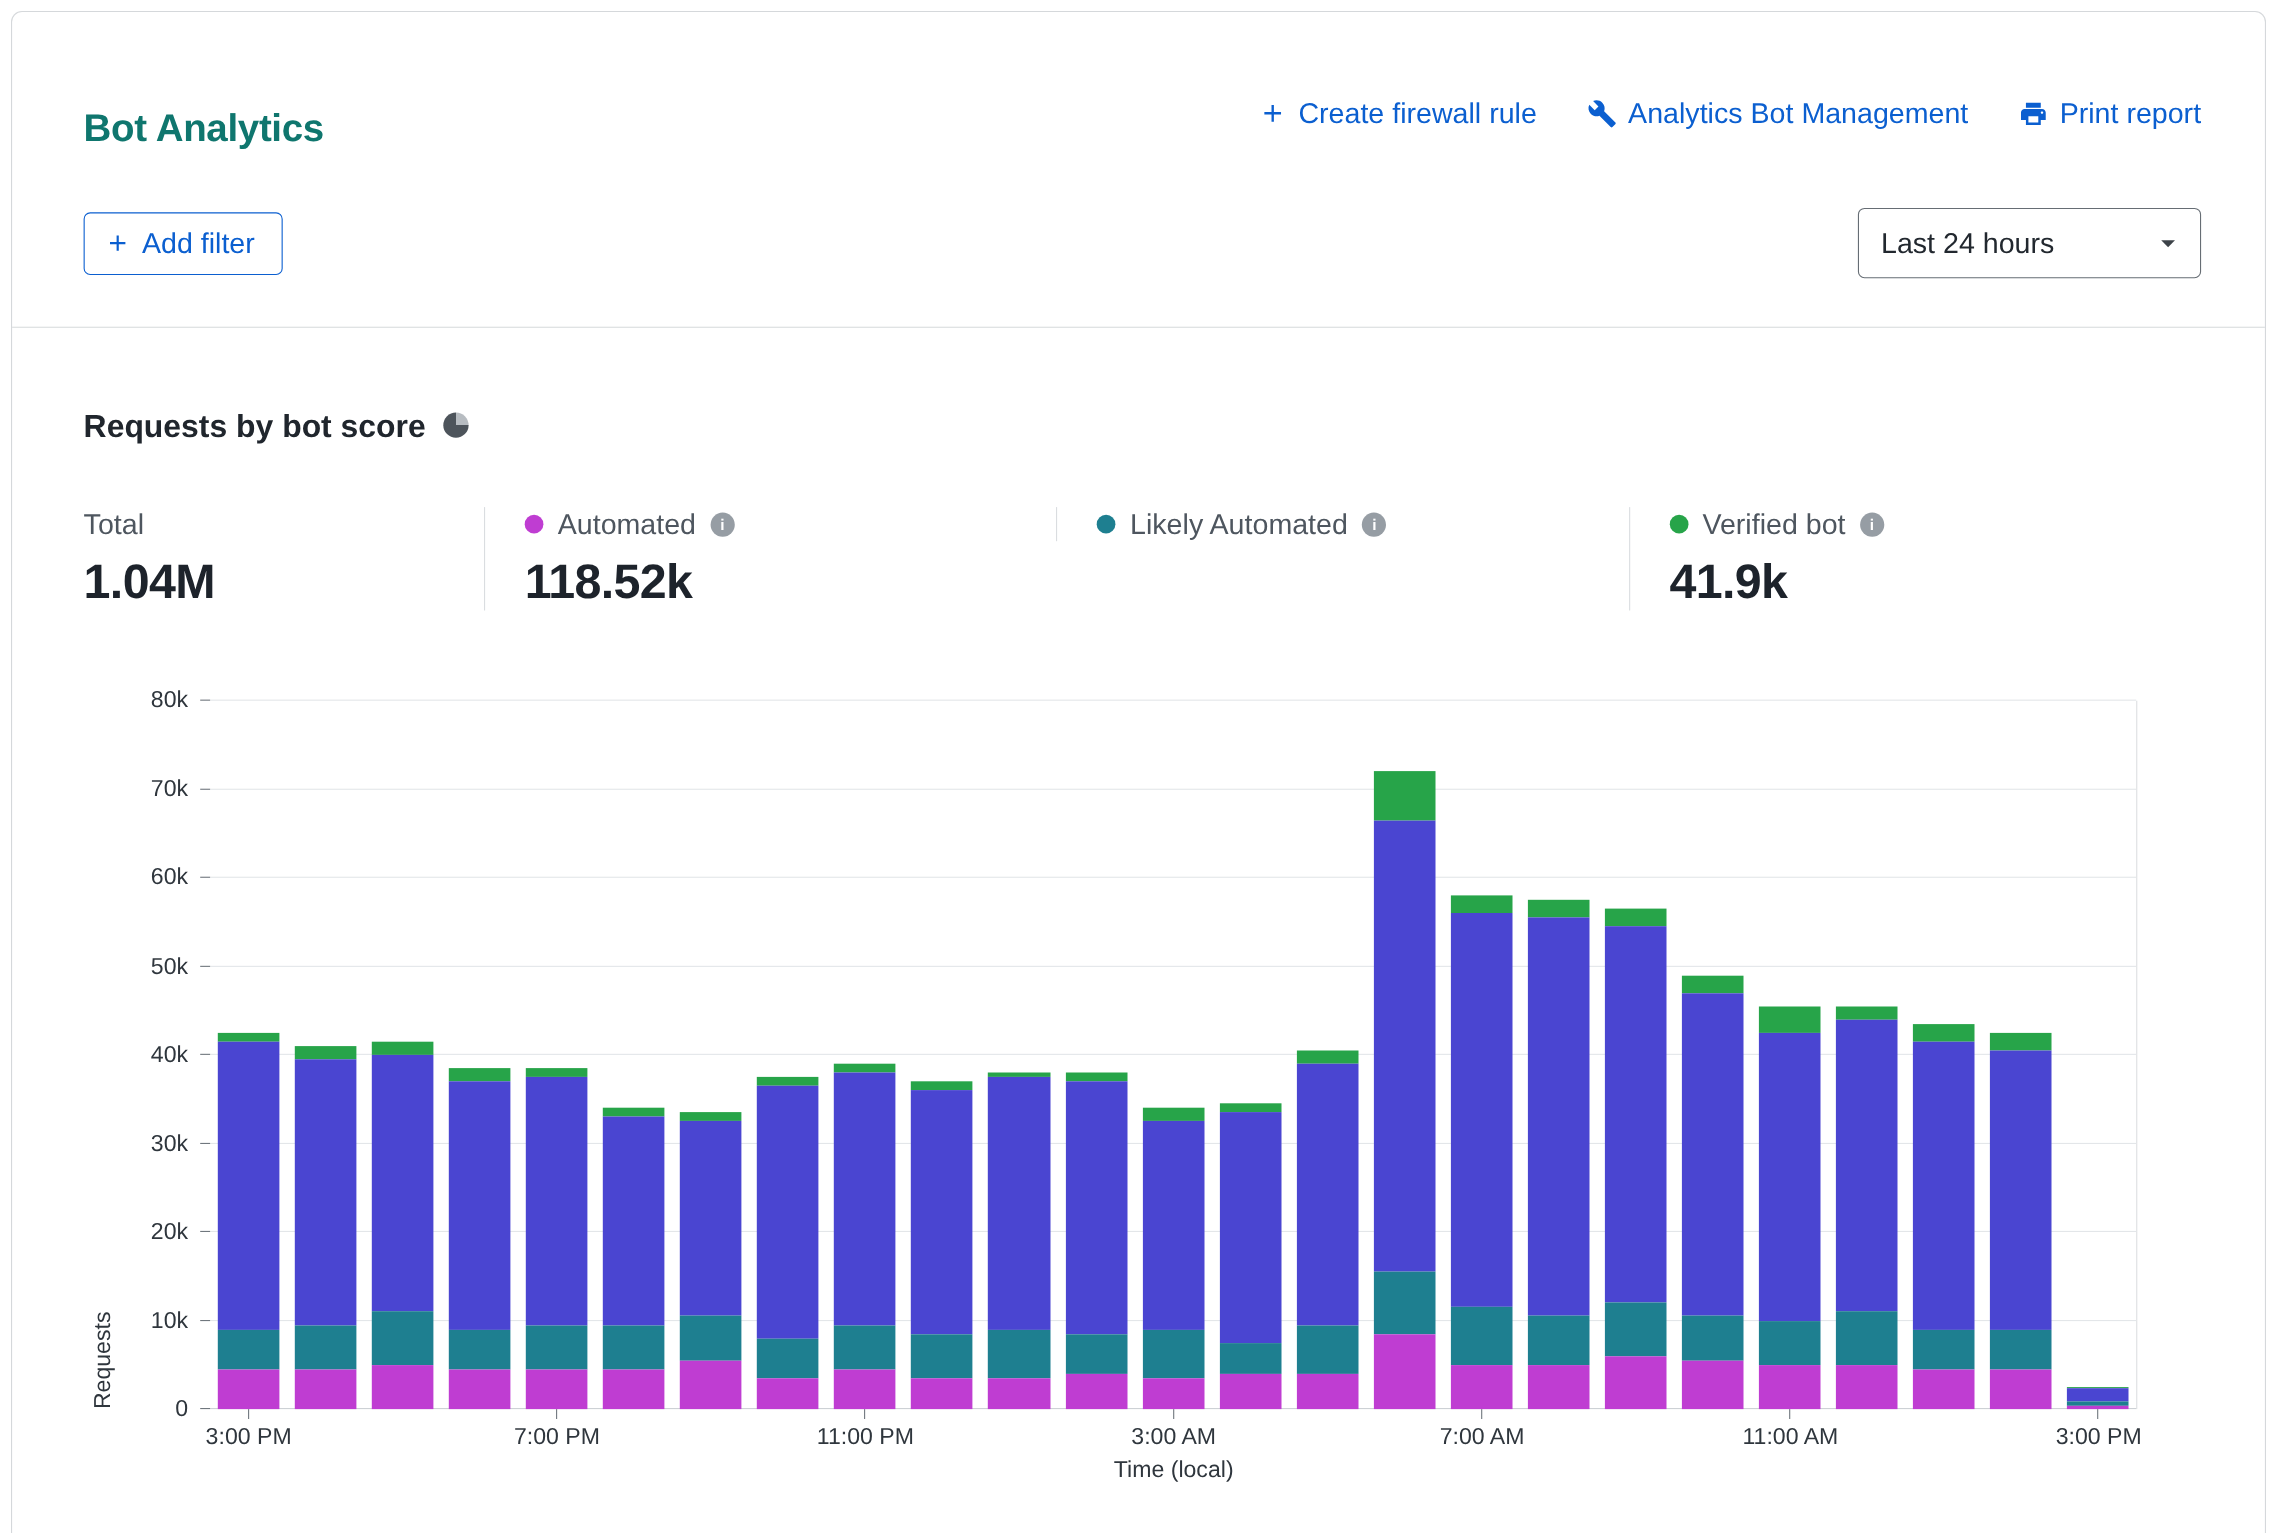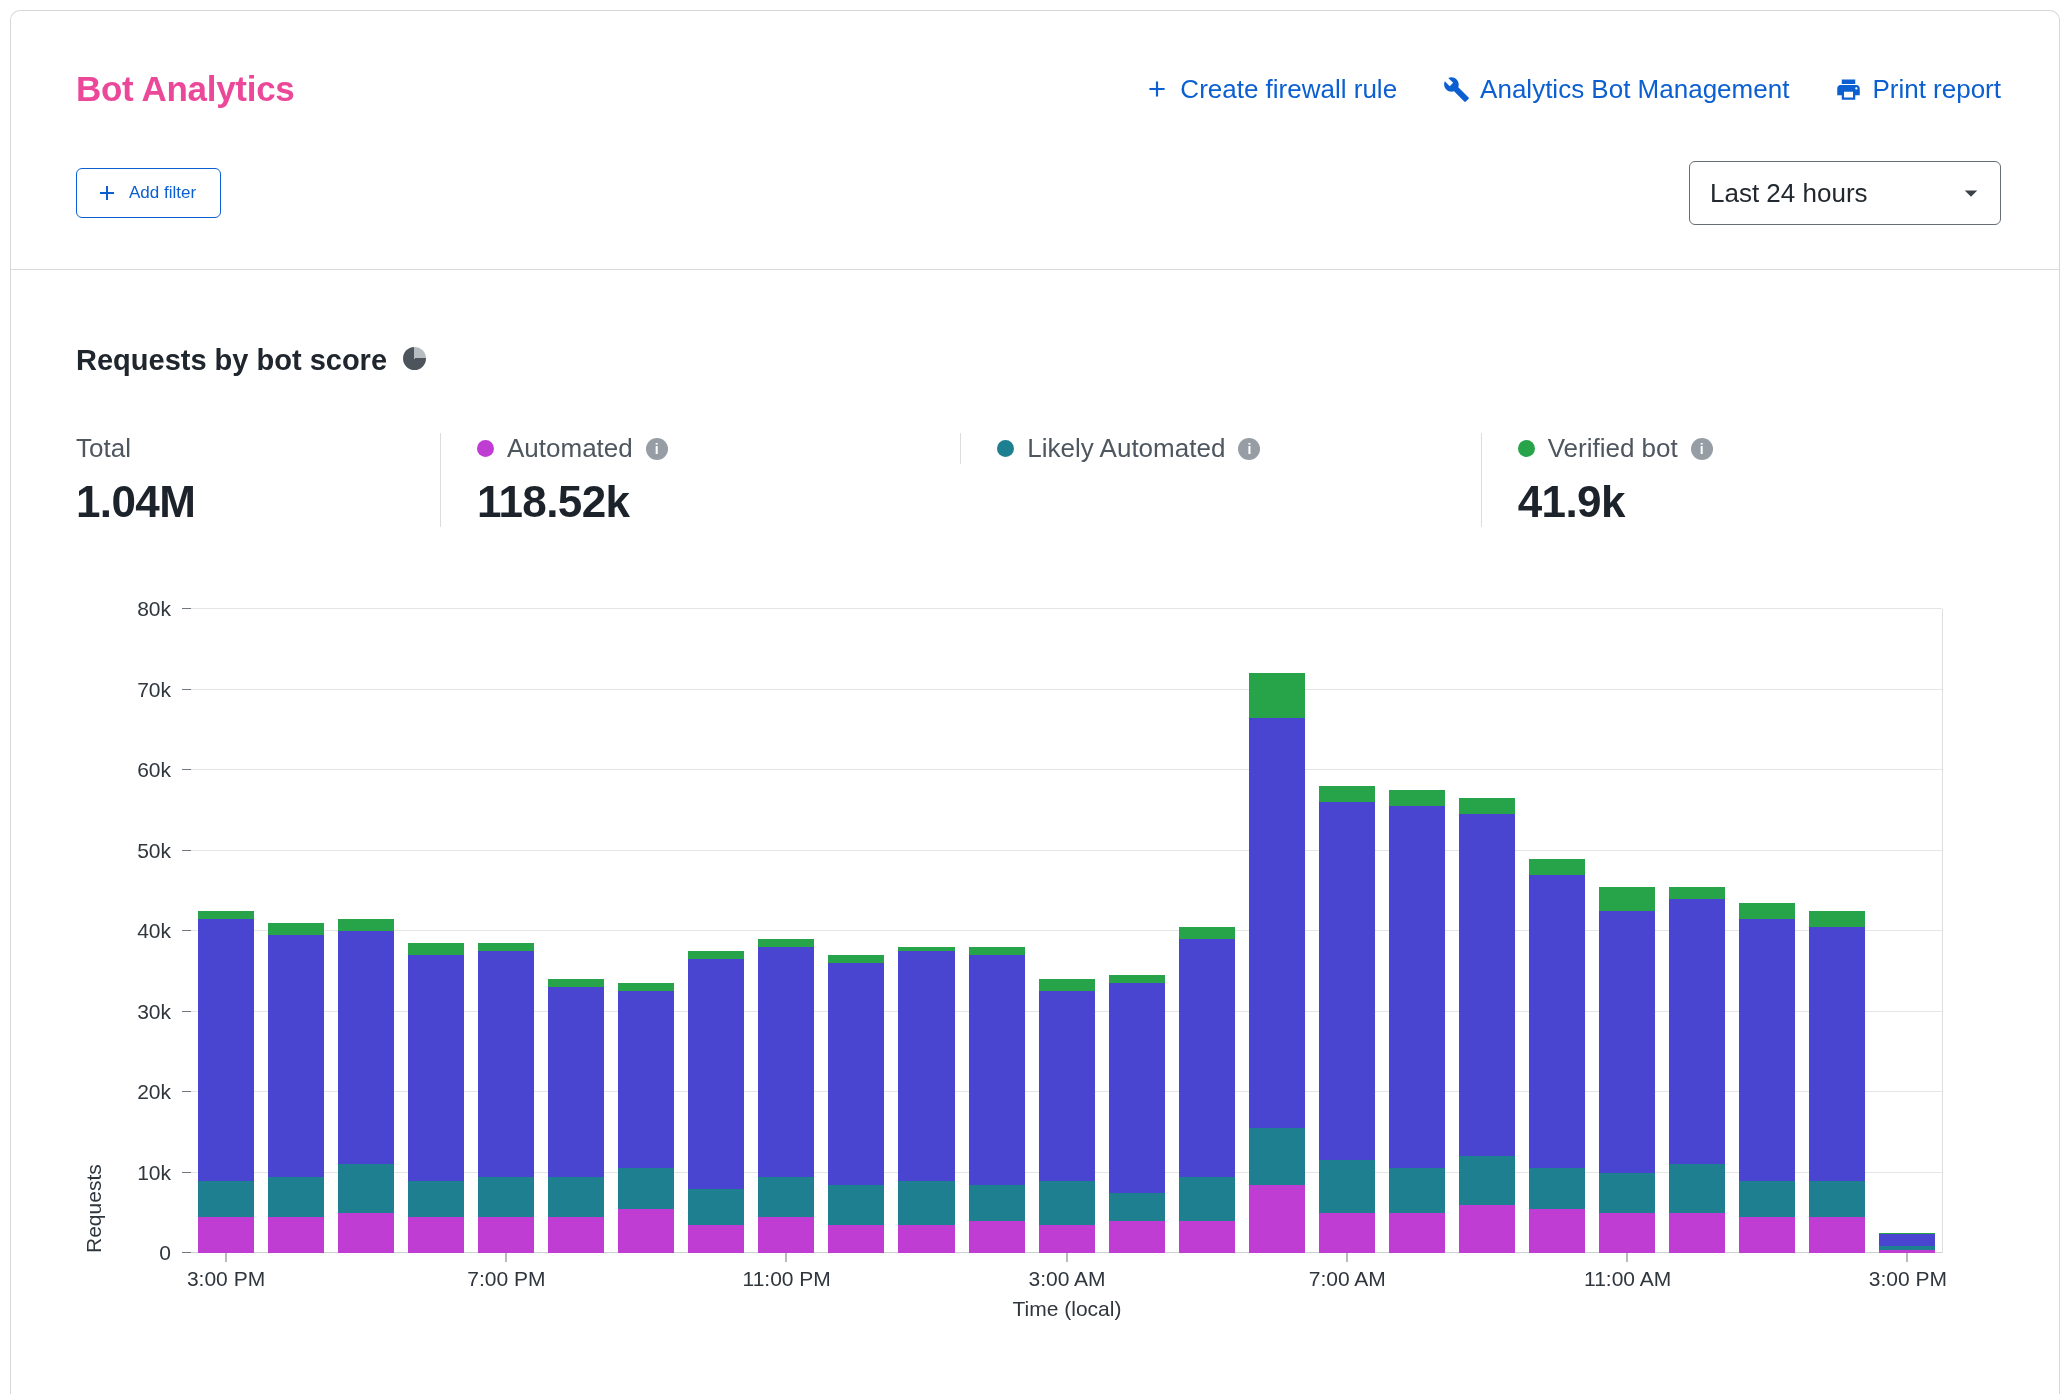--- a/index.html
+++ b/index.html
@@ -11,30 +11,30 @@
     border:1px solid #d5d8db;
     border-bottom:none;
     border-radius:10px 10px 0 0;
     min-height:1384px;
     background:#fff;
   }
 
   
   .card-header { padding:58px 58px 44px 65px; border-bottom:1px solid #d9dcde; }
   .header-row { display:flex; justify-content:space-between; align-items:center; }
-  .page-title { font-size:35px; font-weight:700; color:#ec4899; letter-spacing:-0.3px; }
+  .page-title { font-size:35px; font-weight:700; color:#0f766e; letter-spacing:-0.3px;margin-top:28px; }
   .header-actions { display:flex; align-items:center; gap:46px; }
   .action-link { display:flex; align-items:center; gap:10px; color:var(--link,#0b5fd0);
                  font-size:26px; cursor:pointer; text-decoration:none; }
   .action-link svg { flex:none; }
 
   .filter-row { margin-top:52px; display:flex; justify-content:space-between; align-items:center; }
   .add-filter-btn { display:inline-flex; align-items:center; gap:10px; color:var(--link,#0b5fd0);
                     background:#fff; border:1px solid var(--link,#0b5fd0); border-radius:6px;
-                    font-size:17px; padding:12px 24px 12px 18px; cursor:pointer;
+                    font-size:26px; padding:12px 24px 12px 18px; cursor:pointer;
                     font-family:"Liberation Sans", sans-serif; }
   .dropdown { display:flex; align-items:center; justify-content:space-between; width:312px; height:64px;
               border:1px solid #666d74; border-radius:6px; padding:0 14px 0 20px;
               font-size:26px; color:#22282f; cursor:pointer; background:#fff; }
 
   
   .card-body { padding:74px 58px 0 65px; }
   .section-title-row { display:flex; align-items:flex-start; gap:16px; }
   .section-title { font-size:29px; font-weight:700; color:#20262d; }
   .pie-icon { width:23px; height:23px; border-radius:50%;

